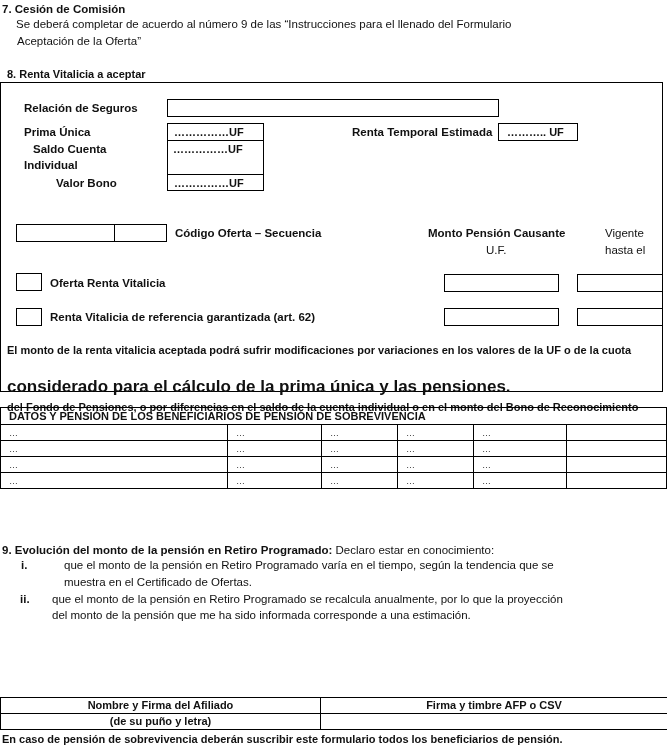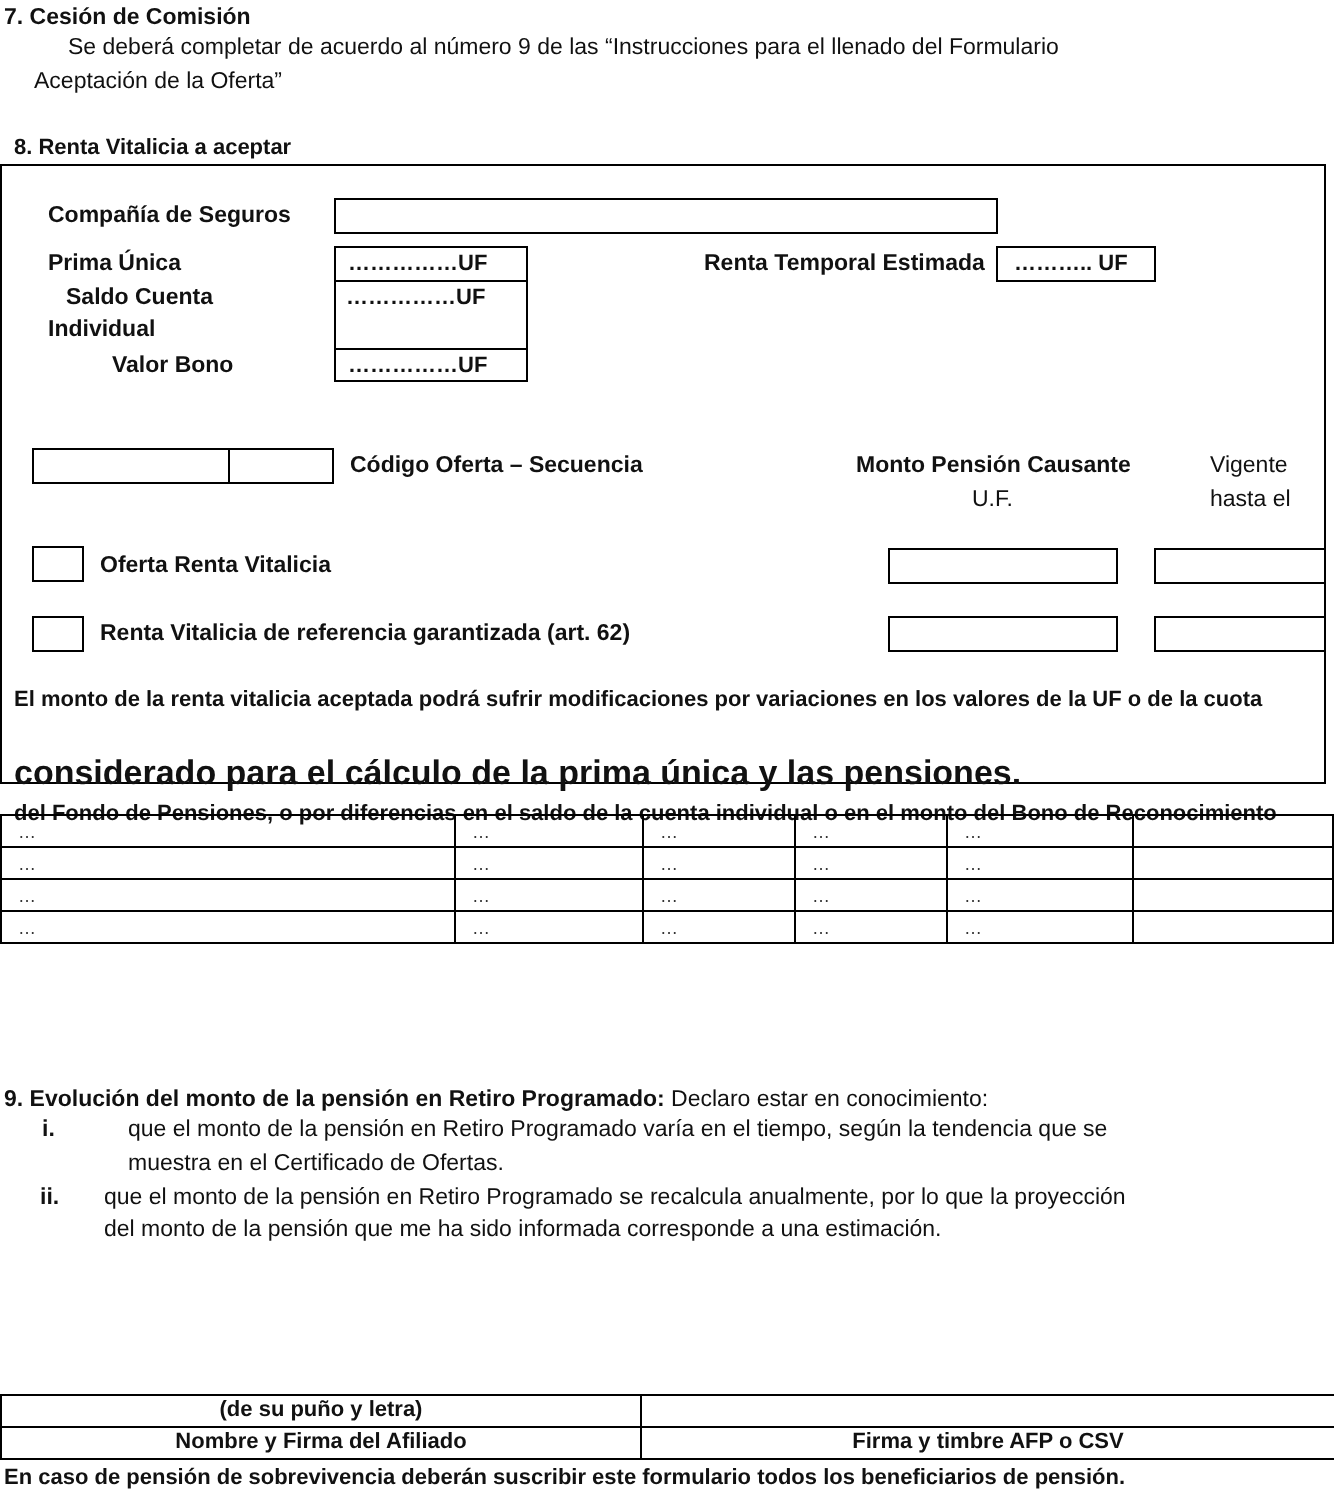--- a/index.html
+++ b/index.html
@@ -30,27 +30,27 @@
   table.sign {
     position: absolute; left: 0; top: 697px; width: 667px;
     border-collapse: collapse; table-layout: fixed; font-size: 11px; font-weight: bold;
   }
   table.sign td { border: 1px solid #000; text-align: center; height: 15px; padding: 0; line-height: 15px; }
 </style>
 </head>
 <body>
 
 <div class="lbl b" style="left:2px; top:3px;">7. Cesión de Comisión</div>
-<div class="lbl" style="left:34px; top:18px;">Se deberá completar de acuerdo al número 9 de las “Instrucciones para el llenado del Formulario</div>
+<div class="lbl" style="left:16px; top:18px;">Se deberá completar de acuerdo al número 9 de las “Instrucciones para el llenado del Formulario</div>
 <div class="lbl" style="left:17px; top:35px;">Aceptación de la Oferta”</div>
 
 <div class="lbl b" style="left:7px; top:68px; font-size:11px;">8. Renta Vitalicia a aceptar</div>
 <div class="box" style="left:0; top:82px; width:663px; height:310px;"></div>
 
-<div class="lbl b" style="left:24px; top:102px;">Compañía de Seguros</div>
+<div class="lbl b" style="left:24px; top:102px;">Relación de Seguros</div>
 <div class="fld" style="left:167px; top:99px; width:332px; height:18px;">
   <span></span>
 </div>
 
 <div class="lbl b" style="left:24px; top:126px;">Prima Única</div>
 <div class="lbl b" style="left:33px; top:143px;">Saldo Cuenta</div>
 <div class="lbl b" style="left:24px; top:159px;">Individual</div>
 <div class="lbl b" style="left:36px; top:177px;margin-left:20px;">Valor Bono</div>
 
 <div class="fld" style="left:167px; top:123px; width:97px; height:68px;"></div>
@@ -105,20 +105,23 @@
 <table class="benef">
   <colgroup>
     <col style="width:227px">
       <col style="width:94px">
       <col style="width:76px">
     <col style="width:76px">
       <col style="width:93px">
       <col style="width:100px">
   </colgroup>
   <tbody>
+      <tr class="title-row">
+    <td colspan="6">DATOS Y PENSIÓN DE LOS BENEFICIARIOS DE PENSIÓN DE SOBREVIVENCIA</td>
+  </tr>
   <tr class="data-row">
     <td>…</td>
     <td>…</td>
     <td>…</td>
     <td>…</td>
     <td>…</td>
     <td></td>
   </tr>
   <tr class="data-row">
     <td>…</td>
@@ -157,23 +160,23 @@
 <div class="lbl" style="left:52px; top:593px;">que el monto de la pensión en Retiro Programado se recalcula anualmente, por lo que la proyección</div>
 <div class="lbl" style="left:52px; top:609px;">del monto de la pensión que me ha sido informada corresponde a una estimación.</div>
 
 <table class="sign">
   <colgroup>
       <col style="width:320px">
       <col style="width:347px">
     </colgroup>
   <tbody>
       <tr>
+    <td>Nombre y Firma del Afiliado</td>
+    <td>Firma y timbre AFP o CSV</td>
+  </tr>
+  <tr>
     <td>(de su puño y letra)</td>
     <td></td>
-  </tr>
-  <tr>
-    <td>Nombre y Firma del Afiliado</td>
-    <td>Firma y timbre AFP o CSV</td>
   </tr>
 </tbody>
   </table>
 
 <div class="lbl b" style="left:2px; top:733px; font-size:11px;">En caso de pensión de sobrevivencia deberán suscribir este formulario todos los beneficiarios de pensión.</div>
 
 </body></html>

